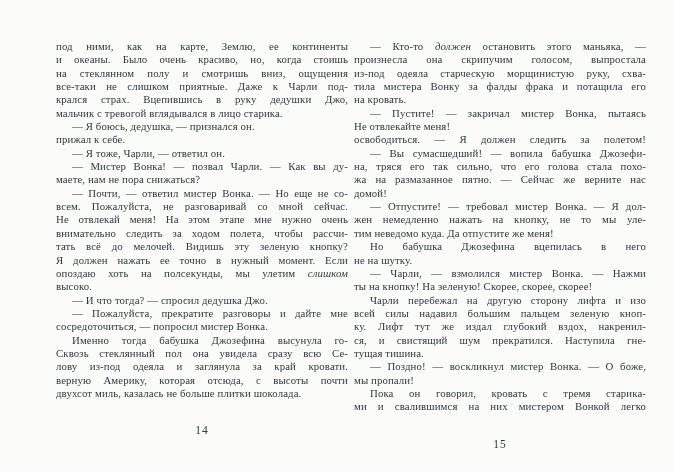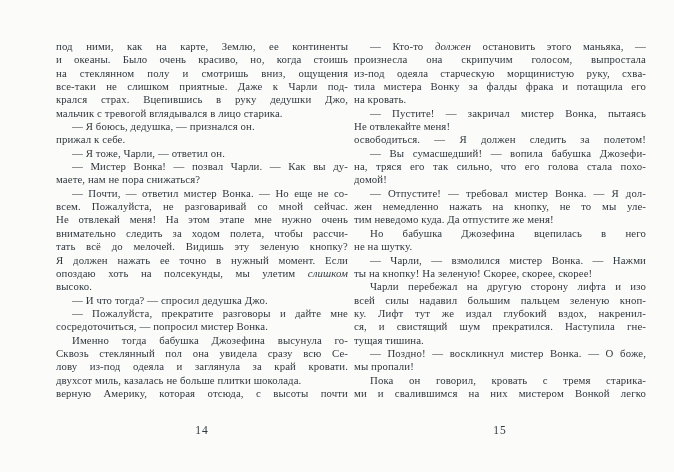--- a/index.html
+++ b/index.html
@@ -76,38 +76,39 @@
         <div class="line j"><span>тать всё до мелочей. Видишь эту зеленую кнопку?</span></div>
         <div class="line j"><span>Я должен нажать ее точно в нужный момент. Если</span></div>
         <div class="line j"><span>опоздаю хоть на полсекунды, мы улетим </span><i>слишком</i></div>
         <div class="line e"><span>высоко.</span></div>
         <div class="line e ind"><span>— И что тогда? — спросил дедушка Джо.</span></div>
         <div class="line j ind"><span>— Пожалуйста, прекратите разговоры и дайте мне</span></div>
         <div class="line e"><span>сосредоточиться, — попросил мистер Вонка.</span></div>
         <div class="line j ind"><span>Именно тогда бабушка Джозефина высунула го-</span></div>
         <div class="line j"><span>Сквозь стеклянный пол она увидела сразу всю Се-</span></div>
         <div class="line j"><span>лову из-под одеяла и заглянула за край кровати.</span></div>
+        <div class="line j"><span>верную Америку, которая отсюда, с высоты почти</span></div>
         <div class="line e"><span>двухсот миль, казалась не больше плитки шоколада.</span></div>
-        <div class="line j"><span>верную Америку, которая отсюда, с высоты почти</span></div>
       </div>
     <div class="folio">14</div>
   </div>
 
   <div class="page right">
     <div class="textblock">
         <div class="line j ind"><span>— Кто-то </span><i>должен</i><span> остановить этого маньяка, —</span></div>
         <div class="line j"><span>произнесла она скрипучим голосом, выпростала</span></div>
         <div class="line j"><span>из-под одеяла старческую морщинистую руку, схва-</span></div>
         <div class="line j"><span>тила мистера Вонку за фалды фрака и потащила его</span></div>
         <div class="line e"><span>на кровать.</span></div>
         <div class="line j ind"><span>— Пустите! — закричал мистер Вонка, пытаясь</span></div>
         <div class="line e"><span>Не отвлекайте меня!</span></div>
         <div class="line j"><span>освободиться. — Я должен следить за полетом!</span></div>
         <div class="line j ind"><span>— Вы сумасшедший! — вопила бабушка Джозефи-</span></div>
         <div class="line j"><span>на, тряся его так сильно, что его голова стала похо-</span></div>
+        <div class="line j"><span>жа на размазанное пятно. — Сейчас же верните нас</span></div>
         <div class="line e"><span>домой!</span></div>
         <div class="line j ind"><span>— Отпустите! — требовал мистер Вонка. — Я дол-</span></div>
         <div class="line j"><span>жен немедленно нажать на кнопку, не то мы уле-</span></div>
         <div class="line e"><span>тим неведомо куда. Да отпустите же меня!</span></div>
         <div class="line j ind"><span>Но бабушка Джозефина вцепилась в него</span></div>
         <div class="line e"><span>не на шутку.</span></div>
         <div class="line j ind"><span>— Чарли, — взмолился мистер Вонка. — Нажми</span></div>
         <div class="line e"><span>ты на кнопку! На зеленую! Скорее, скорее, скорее!</span></div>
         <div class="line j ind"><span>Чарли перебежал на другую сторону лифта и изо</span></div>
         <div class="line j"><span>всей силы надавил большим пальцем зеленую кноп-</span></div>

